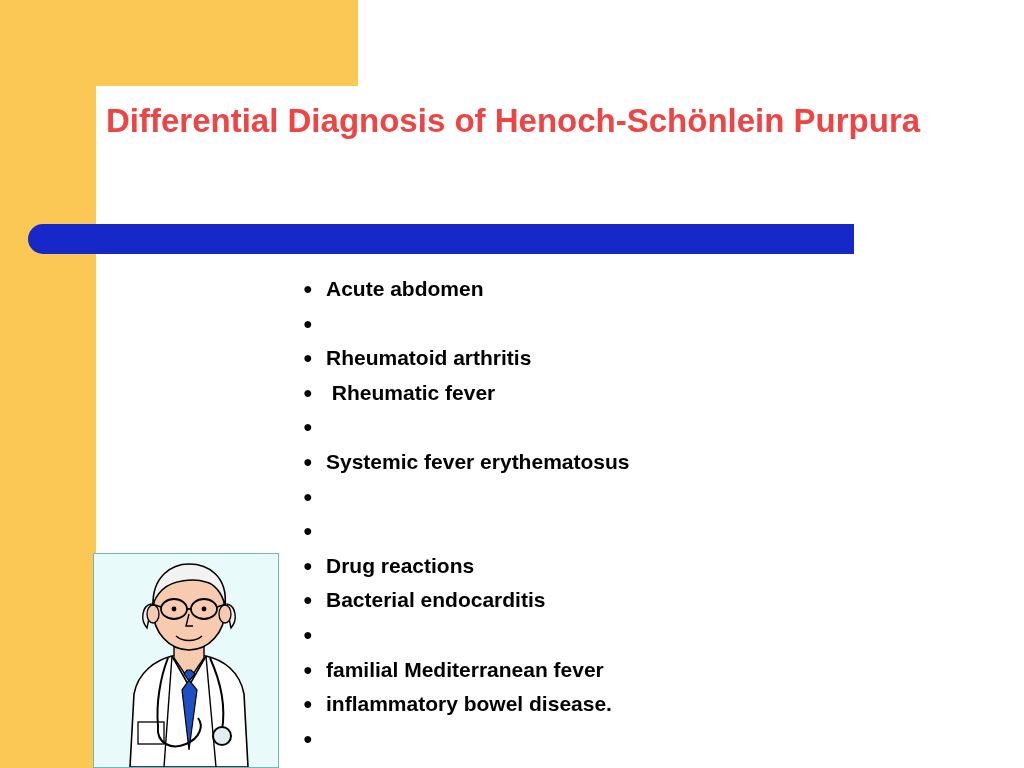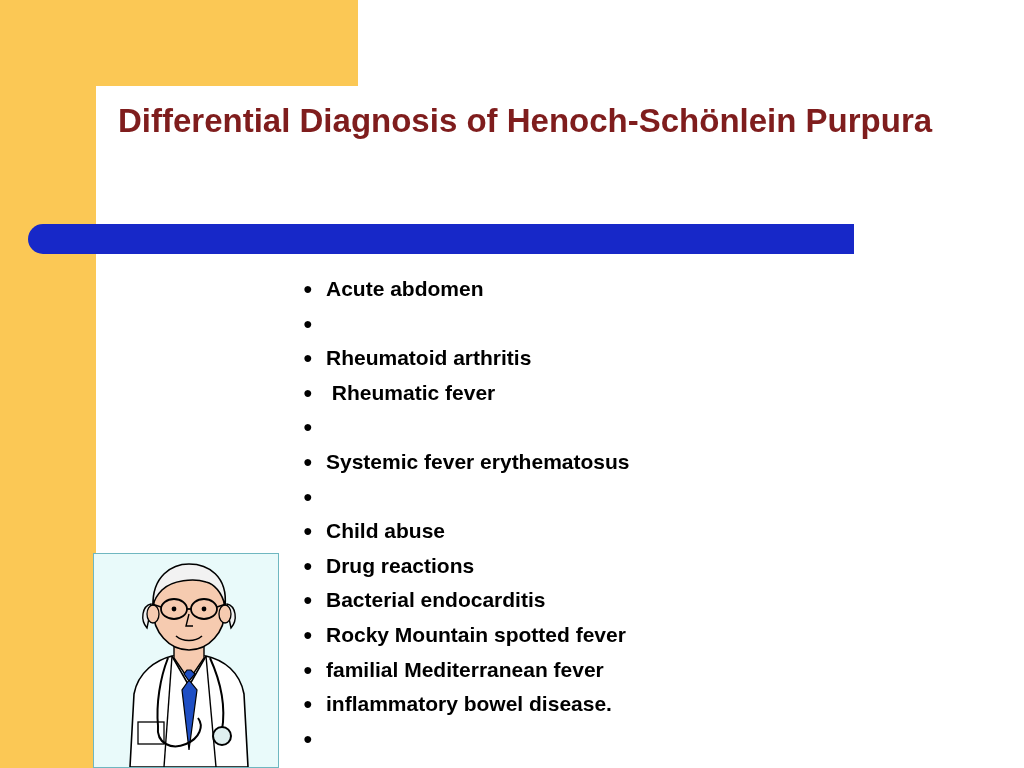--- a/index.html
+++ b/index.html
@@ -33,24 +33,24 @@
     position: absolute;
     left: 0;
     top: 86px;
     width: 96px;
     height: 682px;
     background: #fbc855;
   }
   
   .title {
     position: absolute;
-    left: 118px;
+    left: 106px;
     top: 100px;
     width: 850px;
-    color: #7f1d1d;
+    color: #ef4444;
     font-size: 33px;
     font-weight: bold;
     line-height: 1.28;
     letter-spacing: 0px;
   }
   
   .blue-bar {
     position: absolute;
     left: 28px;
     top: 224px;
@@ -147,33 +147,31 @@
     </div>
     <div class="bullet-row">
       <span class="bullet-dot">●</span>
       <span class="bullet-text">Systemic fever erythematosus</span>
     </div>
     <div class="bullet-row">
       <span class="bullet-dot">●</span>
     </div>
     <div class="bullet-row">
       <span class="bullet-dot">●</span>
-      <span class="bullet-text">Child abuse</span>
     </div>
     <div class="bullet-row">
       <span class="bullet-dot">●</span>
       <span class="bullet-text">Drug reactions</span>
     </div>
     <div class="bullet-row">
       <span class="bullet-dot">●</span>
       <span class="bullet-text">Bacterial endocarditis</span>
     </div>
     <div class="bullet-row">
       <span class="bullet-dot">●</span>
-      <span class="bullet-text">Rocky Mountain spotted fever</span>
     </div>
     <div class="bullet-row">
       <span class="bullet-dot">●</span>
       <span class="bullet-text">familial Mediterranean fever</span>
     </div>
     <div class="bullet-row">
       <span class="bullet-dot">●</span>
       <span class="bullet-text">inflammatory bowel disease.</span>
     </div>
     <div class="bullet-row">

